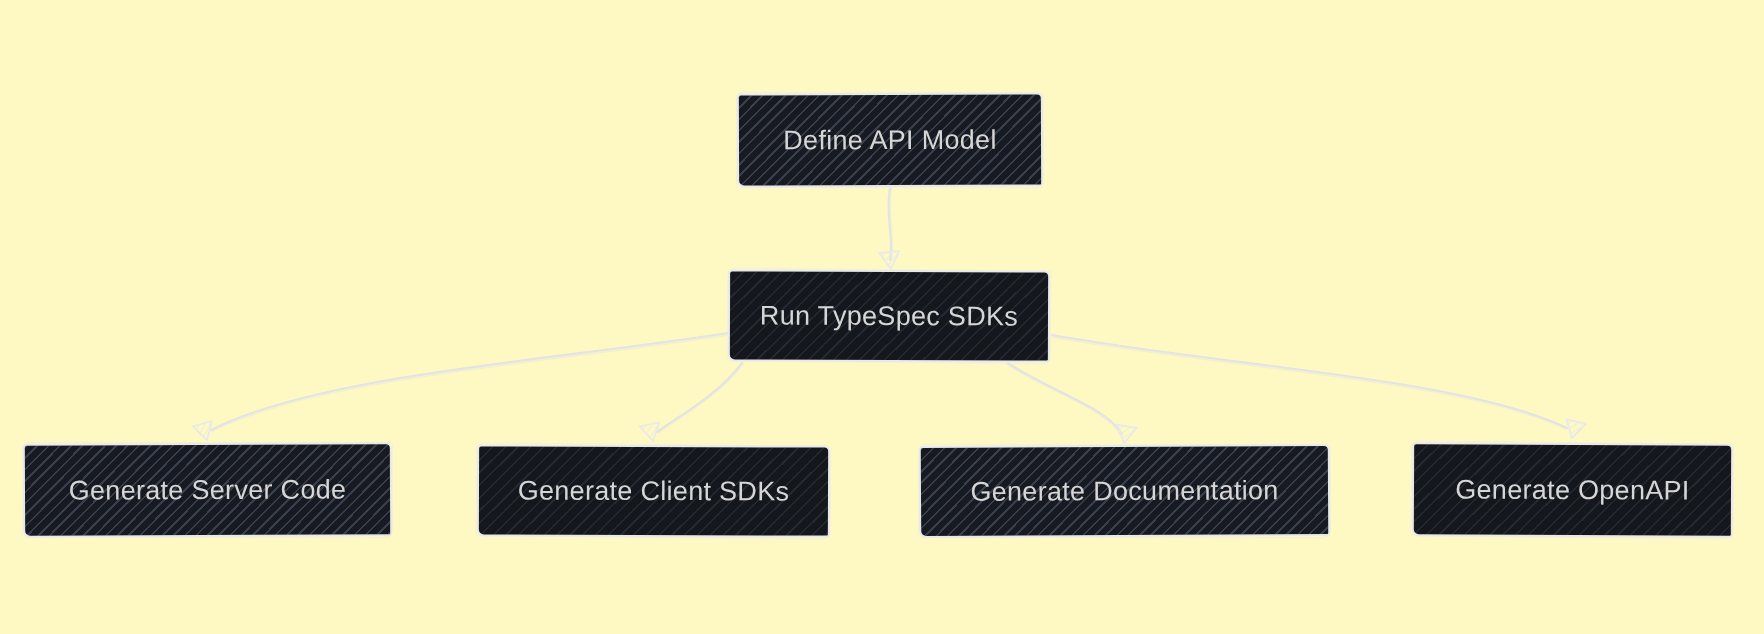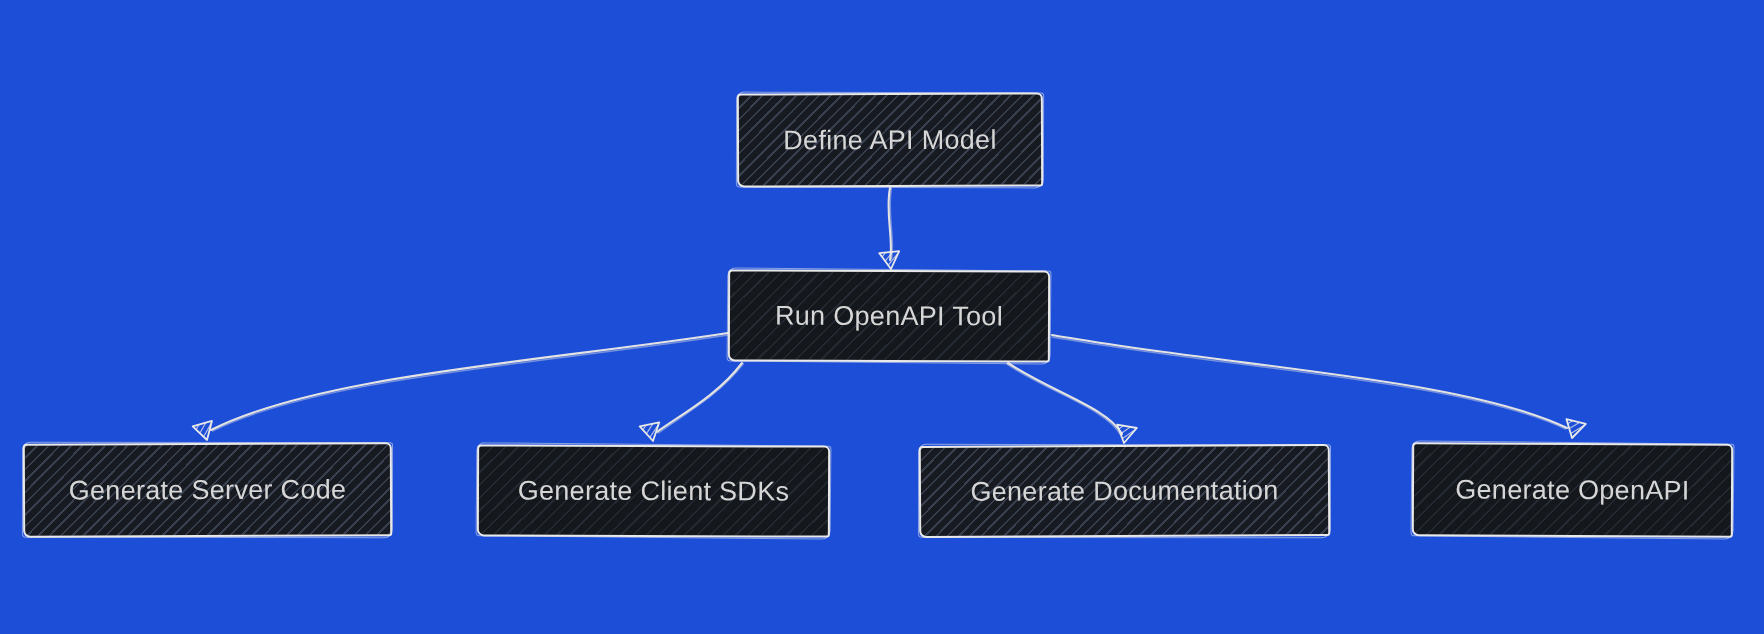--- a/index.html
+++ b/index.html
@@ -8,21 +8,21 @@
     background: #2b3440;
     width: 1764px;
     height: 634px;
     overflow: hidden;
     font-family: "Liberation Sans", sans-serif;
   }
   .canvas {
     position: relative;
     width: 1764px;
     height: 634px;
-    background: #1d4ed8;
+    background: #fef9c3;
   }
   svg.edges {
     position: absolute;
     left: 0; top: 0;
     width: 1764px; height: 634px;
     pointer-events: none;
   }
   .edge {
     fill: none;
     stroke: #e3e3e3;
@@ -125,21 +125,21 @@
       <path class="edge ghost" d="M 1052 337 C 1240 370 1460 380 1565.5 429"></path>
       <path class="arrowhead" transform="translate(1572,438) rotate(14)" d="M 0 0 L -10 -17 L 10 -17 Z"></path>
     </g>
   </svg>
 
   <div class="node node-define hatch-strong">
     <span class="node-label">Define API Model</span>
   </div>
 
   <div class="node node-run hatch-faint">
-    <span class="node-label">Run OpenAPI Tool</span>
+    <span class="node-label">Run TypeSpec SDKs</span>
   </div>
 
   <div class="node node-server hatch-strong">
     <span class="node-label">Generate Server Code</span>
   </div>
 
   <div class="node node-sdk hatch-faint">
     <span class="node-label">Generate Client SDKs</span>
   </div>
 

